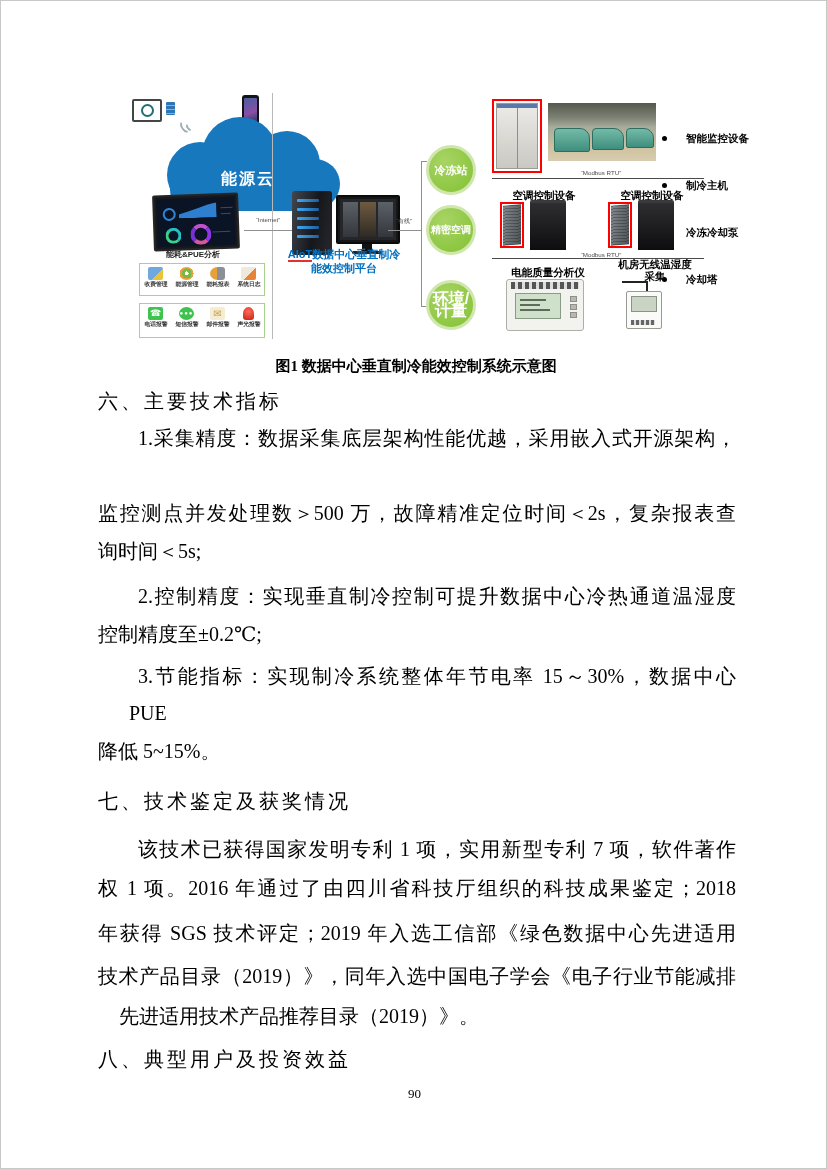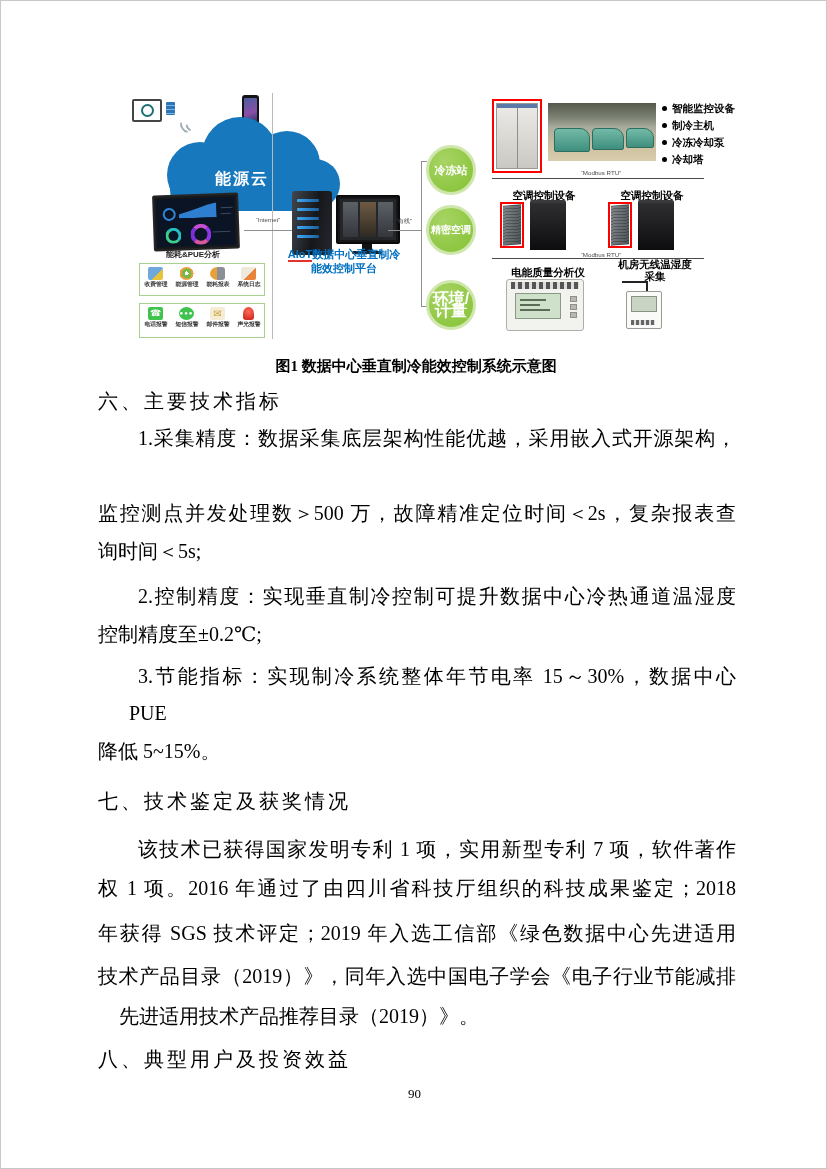--- a/index.html
+++ b/index.html
@@ -13,21 +13,21 @@
   .tl-monitor{position:absolute;left:36px;top:10px;width:26px;height:19px;border:2px solid #454545;border-radius:2px;background:#fff;}
   .tl-circle{position:absolute;left:7px;top:3px;width:9px;height:9px;border:2px solid #1d6f74;border-radius:50%;}
   .tl-stand{position:absolute;left:46px;top:31px;width:10px;height:2px;background:#454545;}
   .tl-files{position:absolute;left:70px;top:13px;width:9px;height:13px;background:repeating-linear-gradient(180deg,#2e75b6 0 3px,#7fb2e0 3px 4px);border-radius:1px;}
   .tl-phone{position:absolute;left:146px;top:6px;width:17px;height:31px;background:#141414;border-radius:3px;}
   .tl-phone-screen{position:absolute;left:2px;top:3px;right:2px;bottom:4px;background:linear-gradient(160deg,#4a5f9e,#8a4fa8 60%,#2b3a66);border-radius:1px;}
   .wifi{position:absolute;width:14px;height:14px;border:2px solid #9fb0b4;border-radius:50%;border-color:#9fb0b4 transparent transparent transparent;}
   .wifi.small{width:7px;height:7px;}
   
   .cloud-wrap{position:absolute;left:46px;top:28px;width:210px;height:102px;}
-  .cloud-label{position:absolute;left:50px;top:52px;width:100px;text-align:center;color:#fff;
+  .cloud-label{position:absolute;left:56px;top:52px;width:100px;text-align:center;color:#fff;
                font:bold 16px "Liberation Sans",sans-serif;letter-spacing:2px;}
   
   .dash{position:absolute;left:57px;top:105px;width:82px;height:52px;background:#17191c;border:2px solid #262626;border-radius:2px;transform:rotate(-2deg);}
   .dash-screen{position:absolute;left:2px;top:2px;right:2px;bottom:2px;background:#0b1424;overflow:hidden;}
   .d-ring1{position:absolute;left:6px;top:9px;width:9px;height:9px;border:2px solid #2f86d6;border-radius:50%;}
   .d-area{position:absolute;left:22px;top:5px;width:38px;height:15px;background:#2f7fd0;
           clip-path:polygon(0 100%,0 72%,25% 55%,50% 35%,75% 15%,100% 0,100% 100%);}
   .d-ring2{position:absolute;left:8px;top:29px;width:10px;height:10px;border:3px solid;border-color:#27c0c0 #27c0c0 #3fd08a #3fd08a;border-radius:50%;}
   .d-ring3{position:absolute;left:33px;top:26px;width:13px;height:13px;border:4px solid;border-color:#c44fd0 #8f35e8 #d5589f #7a2fd8;border-radius:50%;}
   .d-line{position:absolute;height:1px;background:#3c4a60;}
@@ -74,21 +74,21 @@
   .gc2{font-size:10px;} .gc3{font-size:16px;}
   
   .cabinet{position:absolute;left:396px;top:10px;width:50px;height:74px;border:2px solid #f00;background:#fff;padding:2px;box-sizing:border-box;}
   .cab-body{width:100%;height:100%;background:linear-gradient(#ecebe7,#c9c8c3);border:1px solid #9a9a93;position:relative;box-sizing:border-box;}
   .cab-top{position:absolute;left:0;top:0;right:0;height:4px;background:#5b79a8;}
   .cab-door{position:absolute;left:50%;top:4px;bottom:0;width:1px;background:#8f8f88;}
   .chiller{position:absolute;left:452px;top:14px;width:108px;height:58px;overflow:hidden;
            background:linear-gradient(180deg,#55584c 0%,#7c8273 25%,#a7ac9c 42%,#cfc2a0 78%,#d8cdb0 100%);}
   .machine{position:absolute;background:linear-gradient(#74baa8,#3f8f7e);border-radius:4px 10px 2px 2px;border:1px solid #2e6e60;}
   .bullets{position:absolute;left:566px;top:11px;}
-  .b-row{display:flex;align-items:center;height:17px;gap:5px;}
+  .b-row{display:flex;align-items:center;height:17px;gap:19px;margin-top:30px;}
   .b-dot{width:5px;height:5px;border-radius:50%;background:#000;flex:0 0 auto;}
   .b-text{font:bold 10.5px "Liberation Sans",sans-serif;color:#000;white-space:nowrap;}
   .tinylab{position:absolute;width:110px;text-align:center;color:#4a4a4a;white-space:nowrap;
            font:10px "Liberation Sans",sans-serif;transform:scale(0.62);transform-origin:center center;}
   .rowline{position:absolute;left:396px;width:212px;height:1px;background:#4a4a4a;}
   
   .eq-label{position:absolute;text-align:center;font:bold 10.5px "Liberation Sans",sans-serif;color:#000;line-height:12px;}
   .crac-small{position:absolute;width:24px;height:46px;border:2px solid #f00;background:#fff;padding:1px;box-sizing:border-box;}
   .crac-small-inner{width:100%;height:100%;background:
       repeating-linear-gradient(0deg,rgba(0,0,0,.25) 0 1px,transparent 1px 3px),

